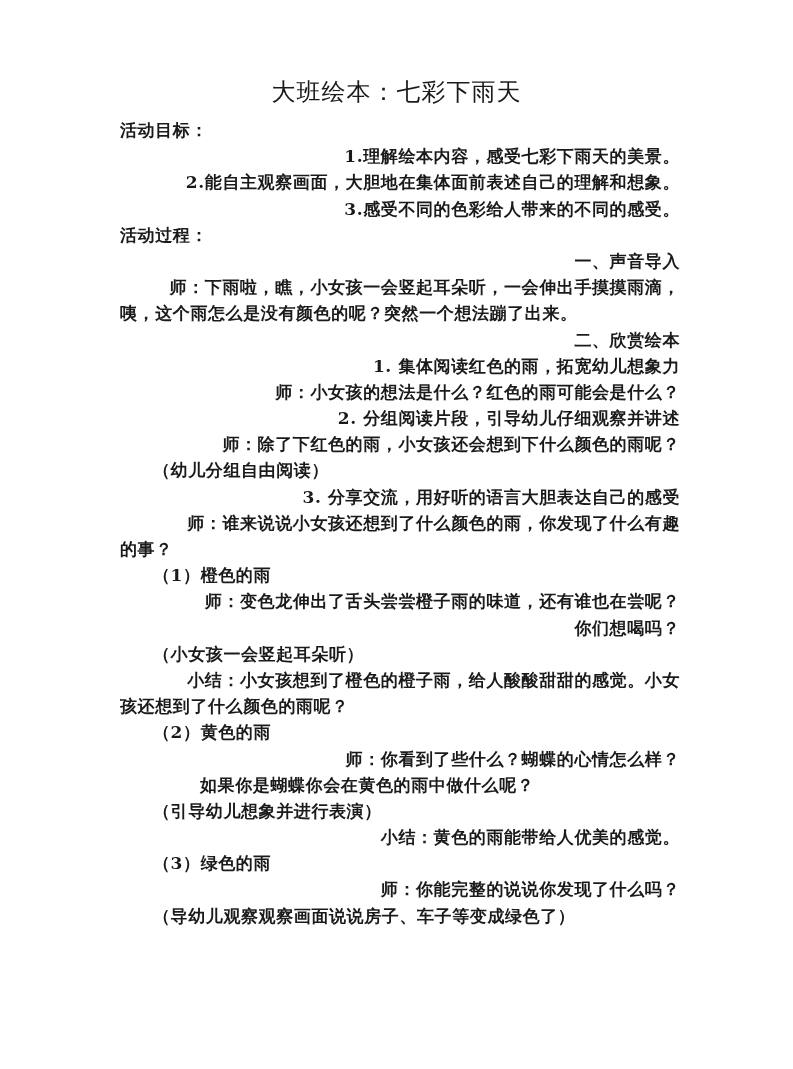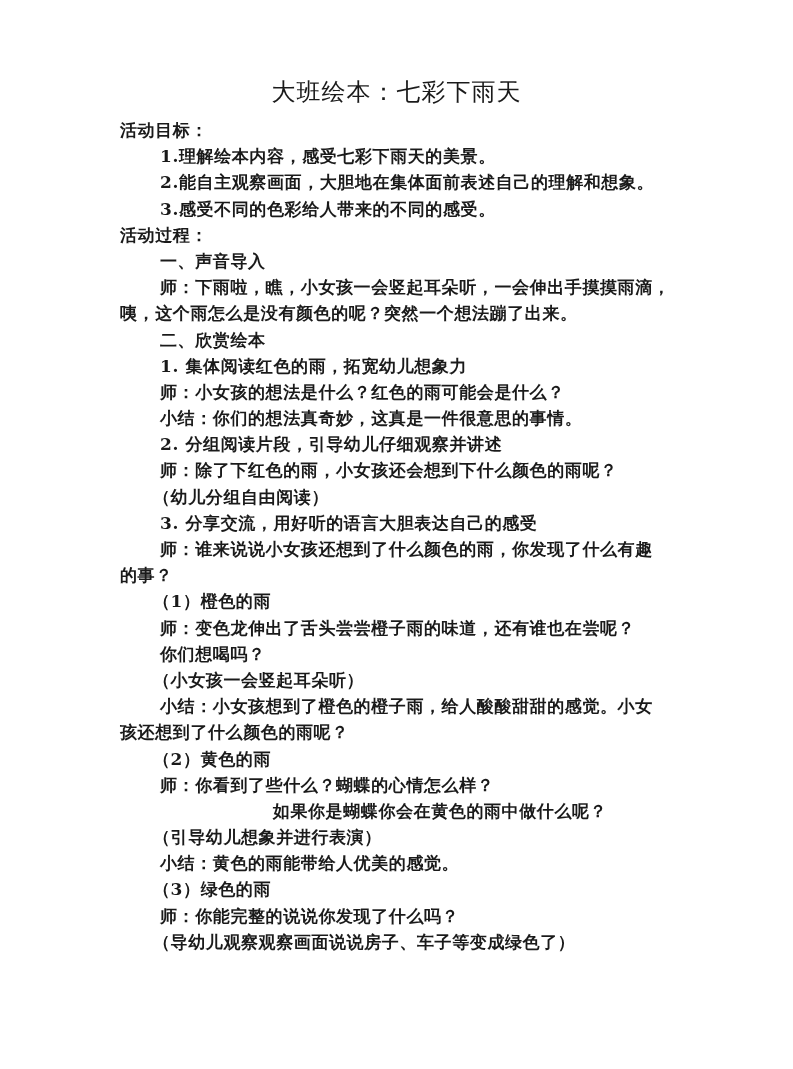--- a/index.html
+++ b/index.html
@@ -12,42 +12,41 @@
   .title {
     position: absolute; top: 76px; left: 0; width: 793px; text-align: center;
     font-size: 24px; letter-spacing: 1px; color: #1a1a1a;
   }
   .body-text {
     position: absolute; left: 120px; top: 117px; width: 560px;
     font-size: 17px; line-height: 26.2px; letter-spacing: 0.6px;
   }
   .line { white-space: nowrap; height: 26.2px; font-weight: bold; }
   .i0 { padding-left: 0; }
-  .i1 { padding-left: 40px; }
+  .i1 { padding-left: 40px; text-align: right; }
   .i1p { padding-left: 33px; }
-  .i2 { padding-left: 80px; text-align: center; }
+  .i2 { padding-left: 80px; }
 </style>
 </head>
 <body>
 
 <div class="page">
   <div class="title">大班绘本：七彩下雨天</div>
   <div class="body-text">
     <div class="line i0">活动目标：</div>
     <div class="line i1">1.理解绘本内容，感受七彩下雨天的美景。</div>
     <div class="line i1">2.能自主观察画面，大胆地在集体面前表述自己的理解和想象。</div>
     <div class="line i1">3.感受不同的色彩给人带来的不同的感受。</div>
     <div class="line i0">活动过程：</div>
     <div class="line i1">一、声音导入</div>
     <div class="line i1">师：下雨啦，瞧，小女孩一会竖起耳朵听，一会伸出手摸摸雨滴，</div>
     <div class="line i0">咦，这个雨怎么是没有颜色的呢？突然一个想法蹦了出来。</div>
     <div class="line i1">二、欣赏绘本</div>
     <div class="line i1">1. 集体阅读红色的雨，拓宽幼儿想象力</div>
     <div class="line i1">师：小女孩的想法是什么？红色的雨可能会是什么？</div>
-    <div class="line i1">小结：你们的想法真奇妙，这真是一件很意思的事情。</div>
     <div class="line i1">2. 分组阅读片段，引导幼儿仔细观察并讲述</div>
     <div class="line i1">师：除了下红色的雨，小女孩还会想到下什么颜色的雨呢？</div>
     <div class="line i1p">（幼儿分组自由阅读）</div>
     <div class="line i1">3. 分享交流，用好听的语言大胆表达自己的感受</div>
     <div class="line i1">师：谁来说说小女孩还想到了什么颜色的雨，你发现了什么有趣</div>
     <div class="line i0">的事？</div>
     <div class="line i1p">（1）橙色的雨</div>
     <div class="line i1">师：变色龙伸出了舌头尝尝橙子雨的味道，还有谁也在尝呢？</div>
     <div class="line i1">你们想喝吗？</div>
     <div class="line i1p">（小女孩一会竖起耳朵听）</div>

